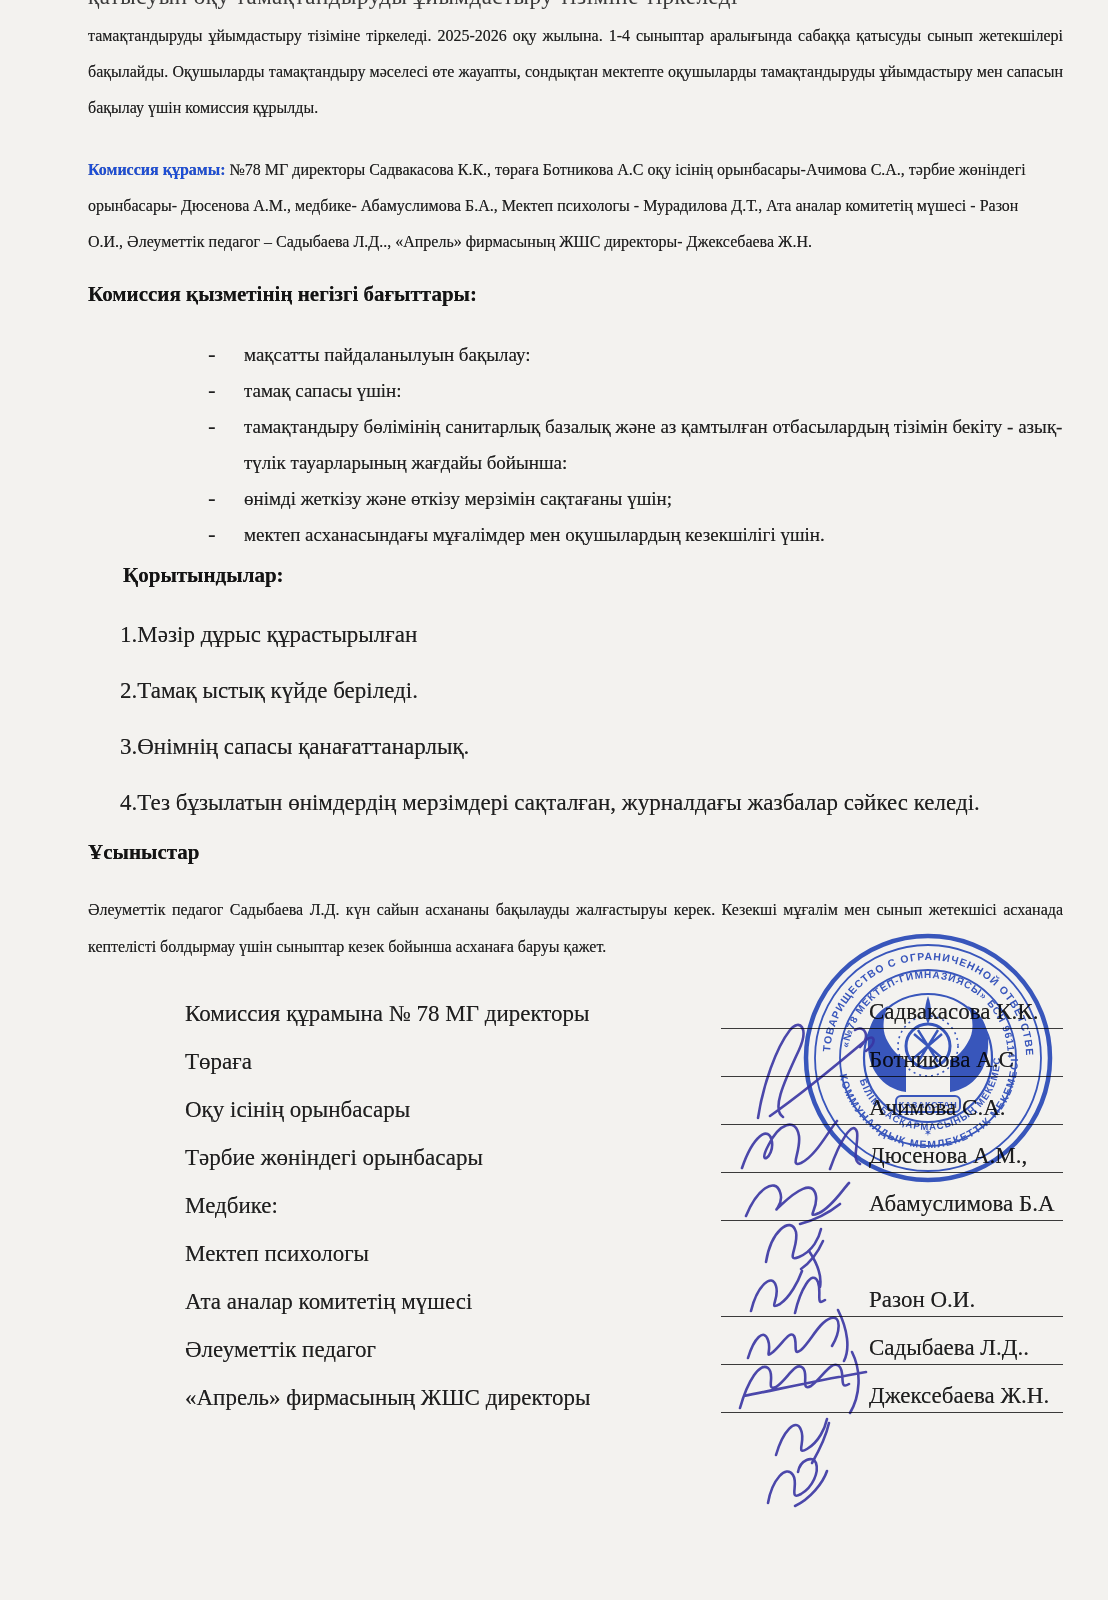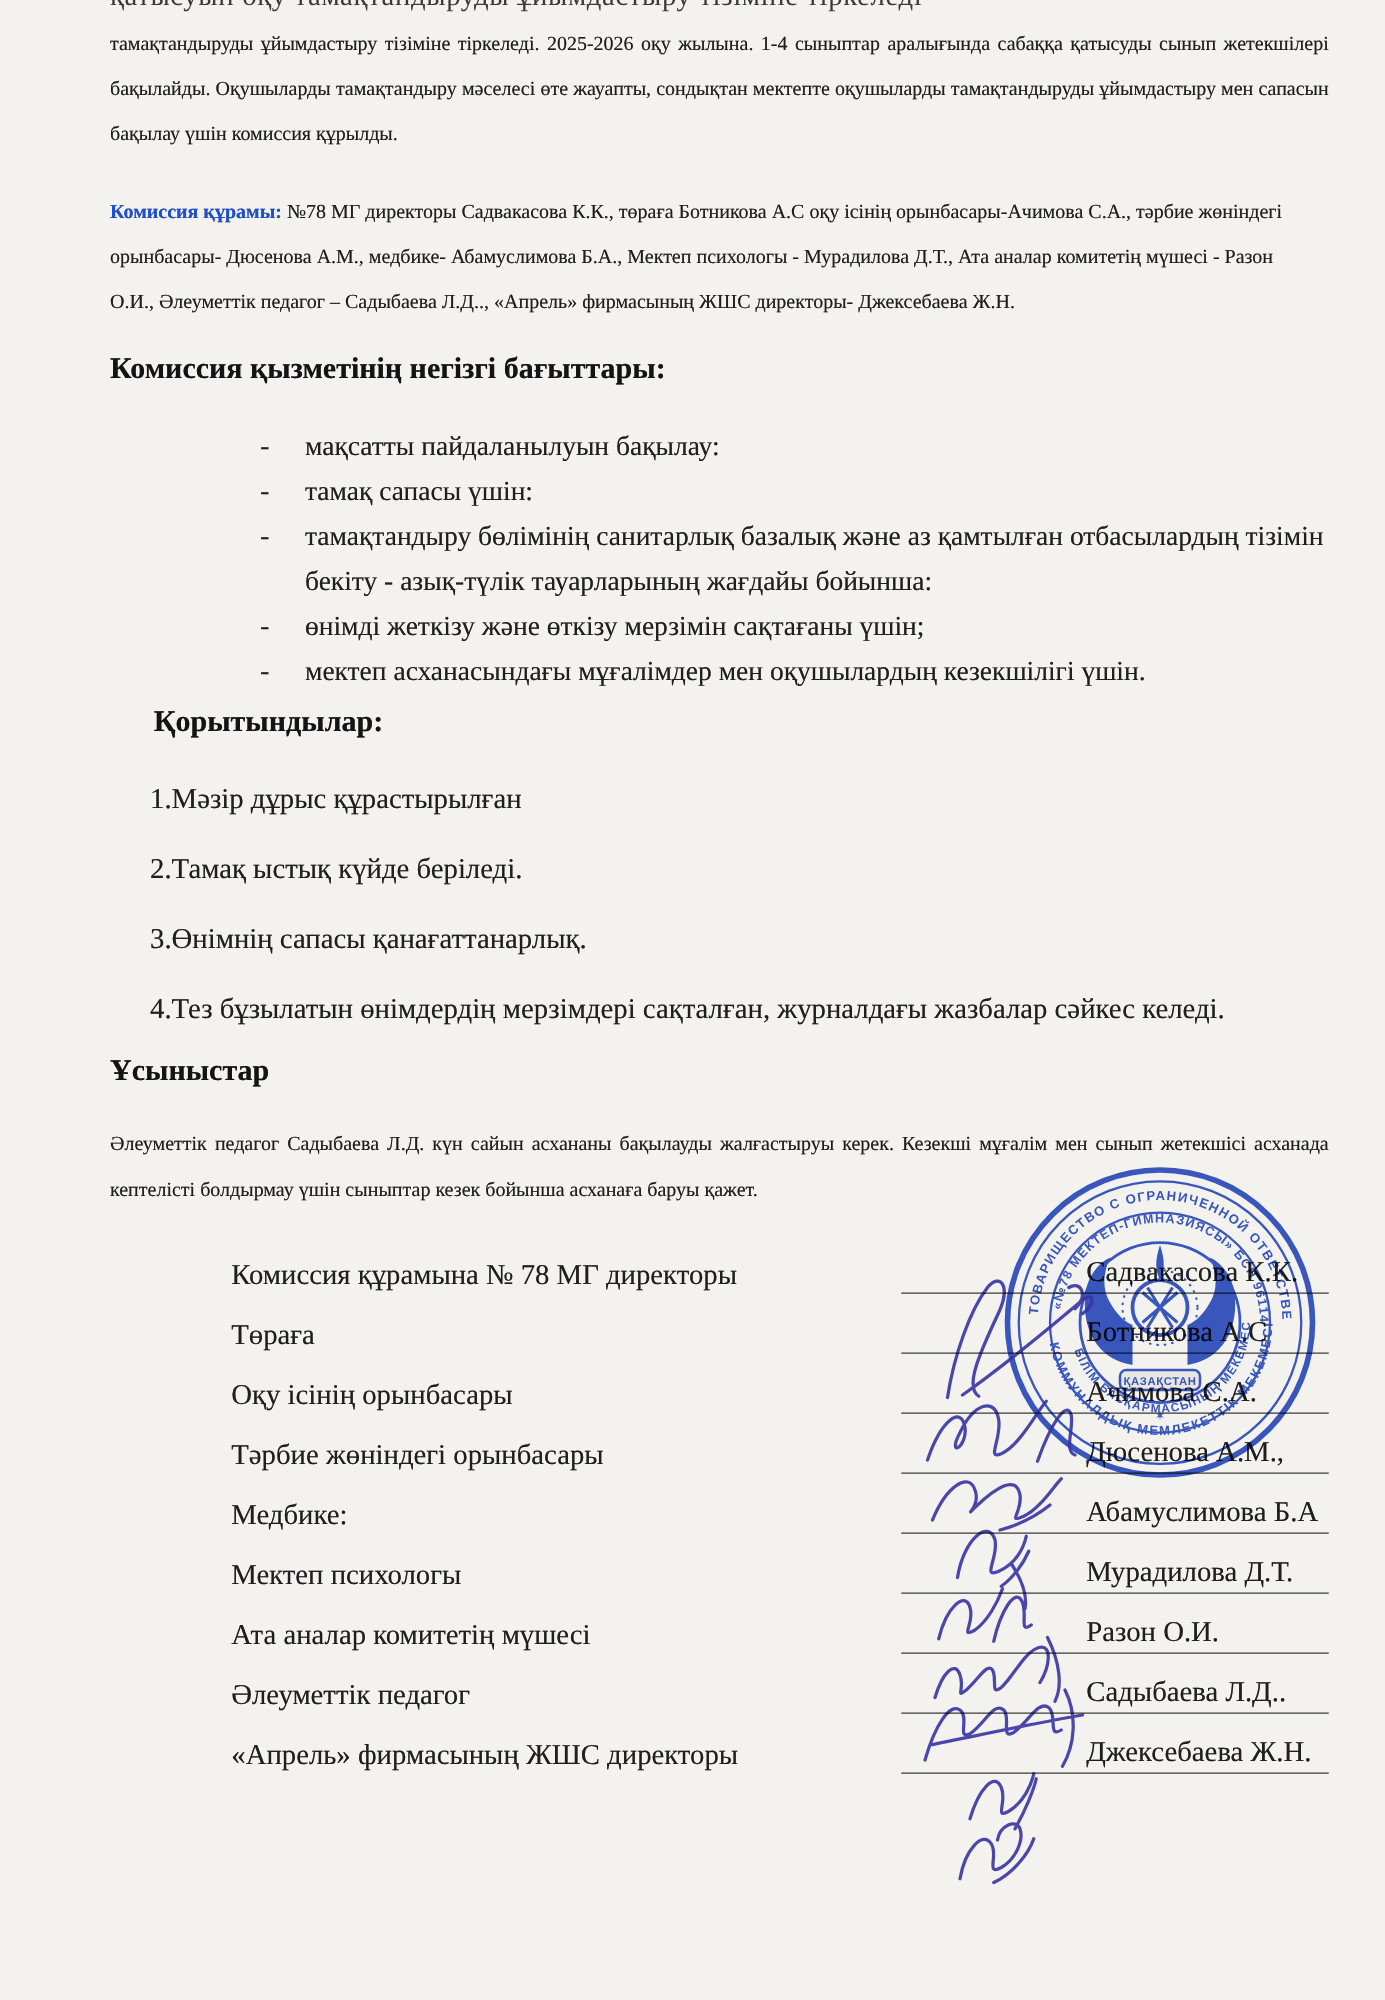--- a/index.html
+++ b/index.html
@@ -28,36 +28,36 @@
   }
   .clip-line span{
     display:block;margin-top:-16px;
     font-size:23px;line-height:26px;color:#3a3a3a;
     letter-spacing:.5px;
   }
   .p-just{text-align:justify;margin:6px 0 0 0;}
   .p-comm{margin:26px 0 0 0;width:952px;}
   .b{font-weight:700;color:#1d4ed8;}
   h3.doc-h{
-    font-size:24px;font-weight:700;margin:22px 0 0 0;
+    font-size:21px;font-weight:700;margin:22px 0 0 0;
     color:#141414;text-shadow:0 0 .5px rgba(0,0,0,.6);
   }
   h3.mt-sm{margin-top:10px;margin-left:35px;}
   h3.mt-us{margin-top:12px;}
   ul.dash-list{
     list-style:none;margin:30px 0 0 0;padding:0 0 0 120px;
   }
   ul.dash-list li{
     display:flex;align-items:flex-start;
   }
   ul.dash-list .dash{
     flex:0 0 36px;font-size:23px;line-height:36px;
   }
   ul.dash-list .li-text{
-    flex:1 1 auto;font-size:22px;line-height:36px;
+    flex:1 1 auto;font-size:19px;line-height:36px;
     text-shadow:0 0 .5px rgba(20,20,20,.55);
   }
   .concl{margin:28px 0 0 0;}
   .concl .c-item{
     margin:0 0 19px 32px;
     font-size:23px;line-height:37px;
     text-shadow:0 0 .5px rgba(20,20,20,.55);
   }
   .p-rec{margin:26px 0 0 0;text-align:justify;line-height:37px;}
   .sig-table{margin:16px 0 0 0;}
@@ -176,24 +176,20 @@
     </div>
     <div class="sig-row">
       <span class="sig-role">Медбике:</span>
       <span class="sig-cell">
           <span class="sig-blank"></span>
           <span class="sig-name">Абамуслимова Б.А</span>
         </span>
     </div>
     <div class="sig-row">
       <span class="sig-role">Мектеп психологы</span>
-      <span class="sig-cell">
-          <span class="sig-blank"></span>
-          <span class="sig-name">Мурадилова Д.Т.</span>
-        </span>
     </div>
     <div class="sig-row">
       <span class="sig-role">Ата аналар комитетің мүшесі</span>
       <span class="sig-cell">
           <span class="sig-blank"></span>
           <span class="sig-name">Разон О.И.</span>
         </span>
     </div>
     <div class="sig-row">
       <span class="sig-role">Әлеуметтік педагог</span>

